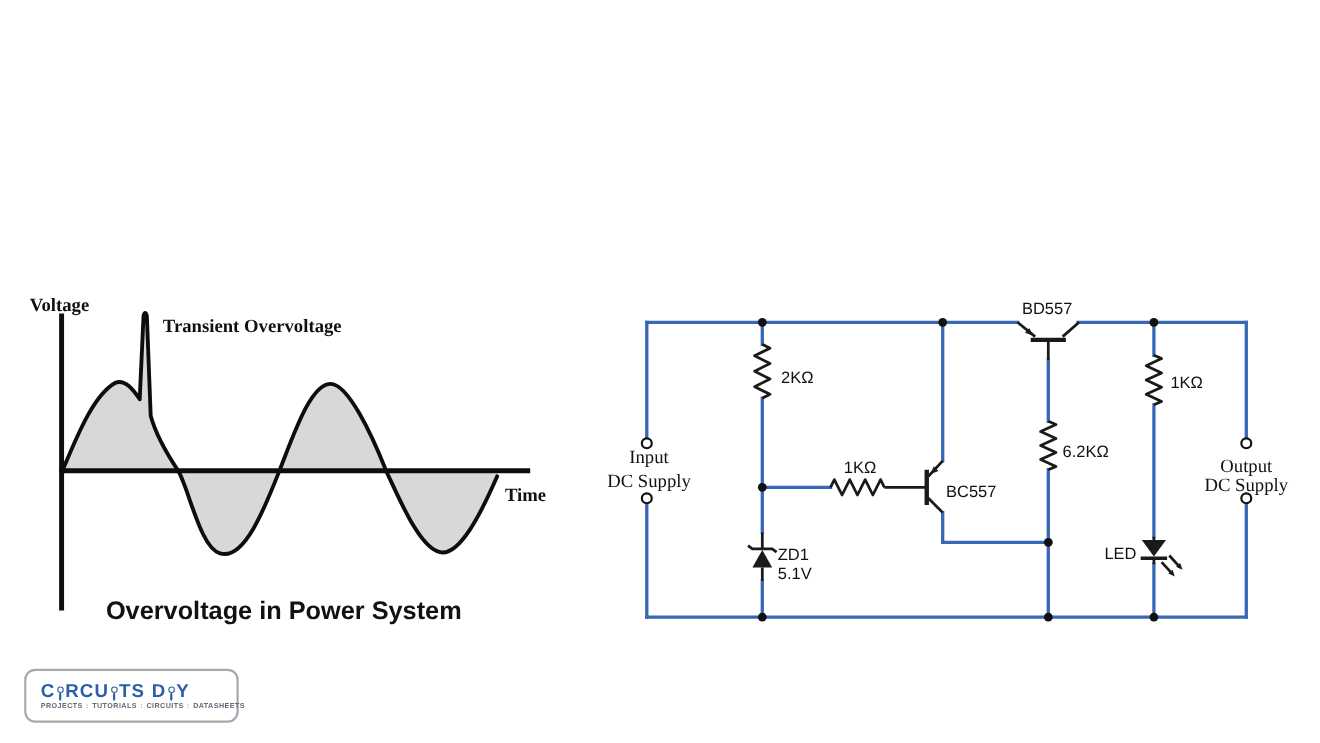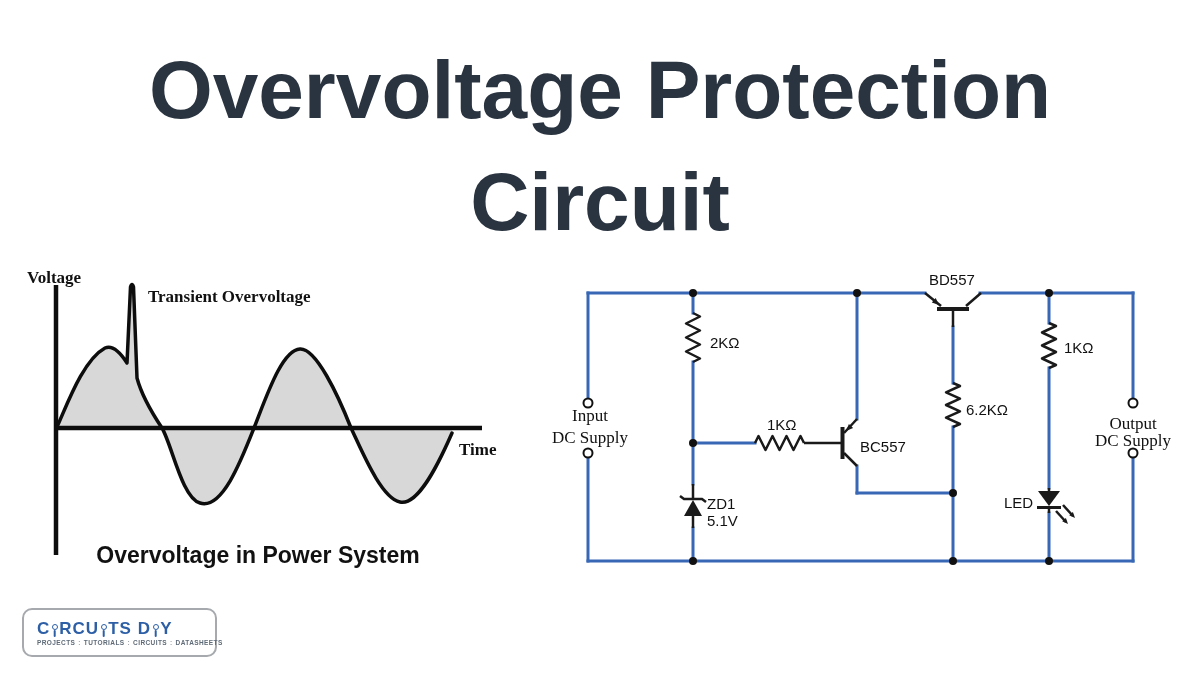--- a/index.html
+++ b/index.html
@@ -51,24 +51,20 @@
     margin-top:2px;display:flex;align-items:center;gap:3px;
     font-size:6.5px;font-weight:bold;letter-spacing:0.4px;color:#5f6b78;white-space:nowrap;
   }
   .tsep{color:#9aa0a6;font-weight:bold;}
 </style>
 </head>
 <body>
 
 <div class="canvas">
 
-  <div class="title">
-    <div>Overvoltage Protection</div>
-    <div>Circuit</div>
-  </div>
 
   <svg id="wave-svg" class="panel" width="560" height="330" viewBox="0 0 560 330">
 
     <path d="M57,172 C67,150 83,105 105,93 C112,90 120,97 127,108 L130.5,32 Q132,27 133.5,32 L137,123
          C141,138 150,155 162,173 C172,190 182,243 200,248 C222,255 241,206 254,173
          C267,140 282,95 300,94 C316,93 338,140 351,173 C362,196 381,243 400,247
          C418,251 438,210 452,178 L452,173 L57,173 Z" fill="#d8d8d8" stroke="none"></path>
 
     <line x1="56" y1="30" x2="56" y2="300" stroke="#0d0d0d" stroke-width="4.5"></line>
     <line x1="54" y1="173" x2="482" y2="173" stroke="#0d0d0d" stroke-width="4.5"></line>

